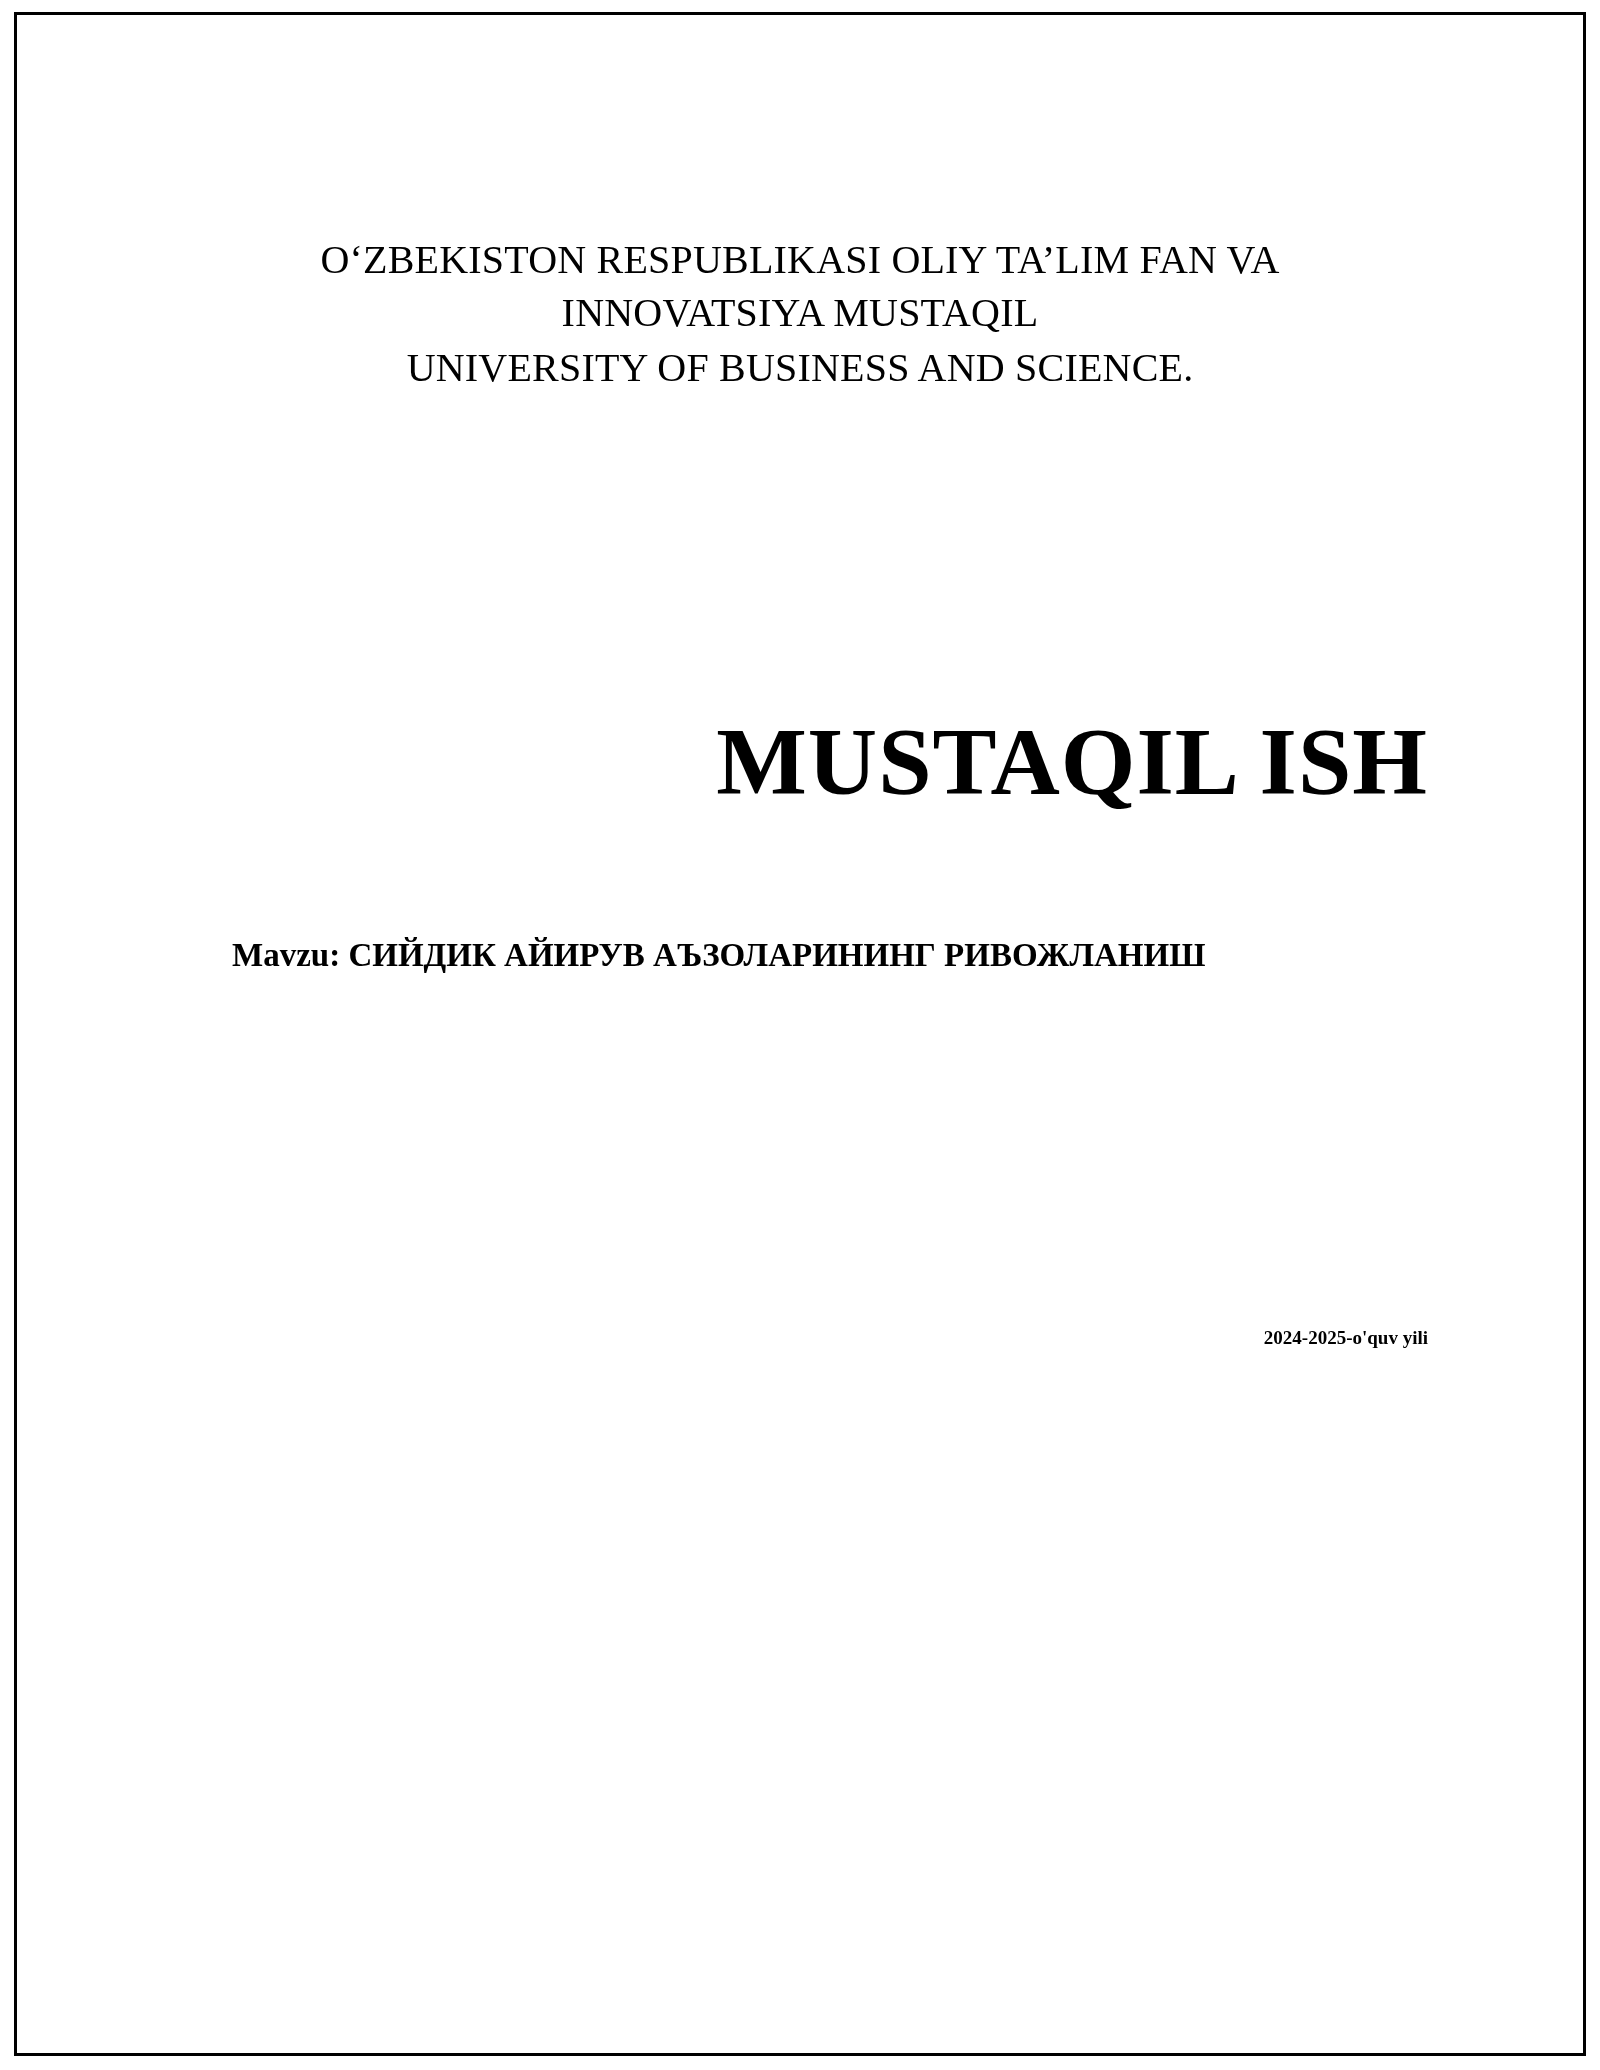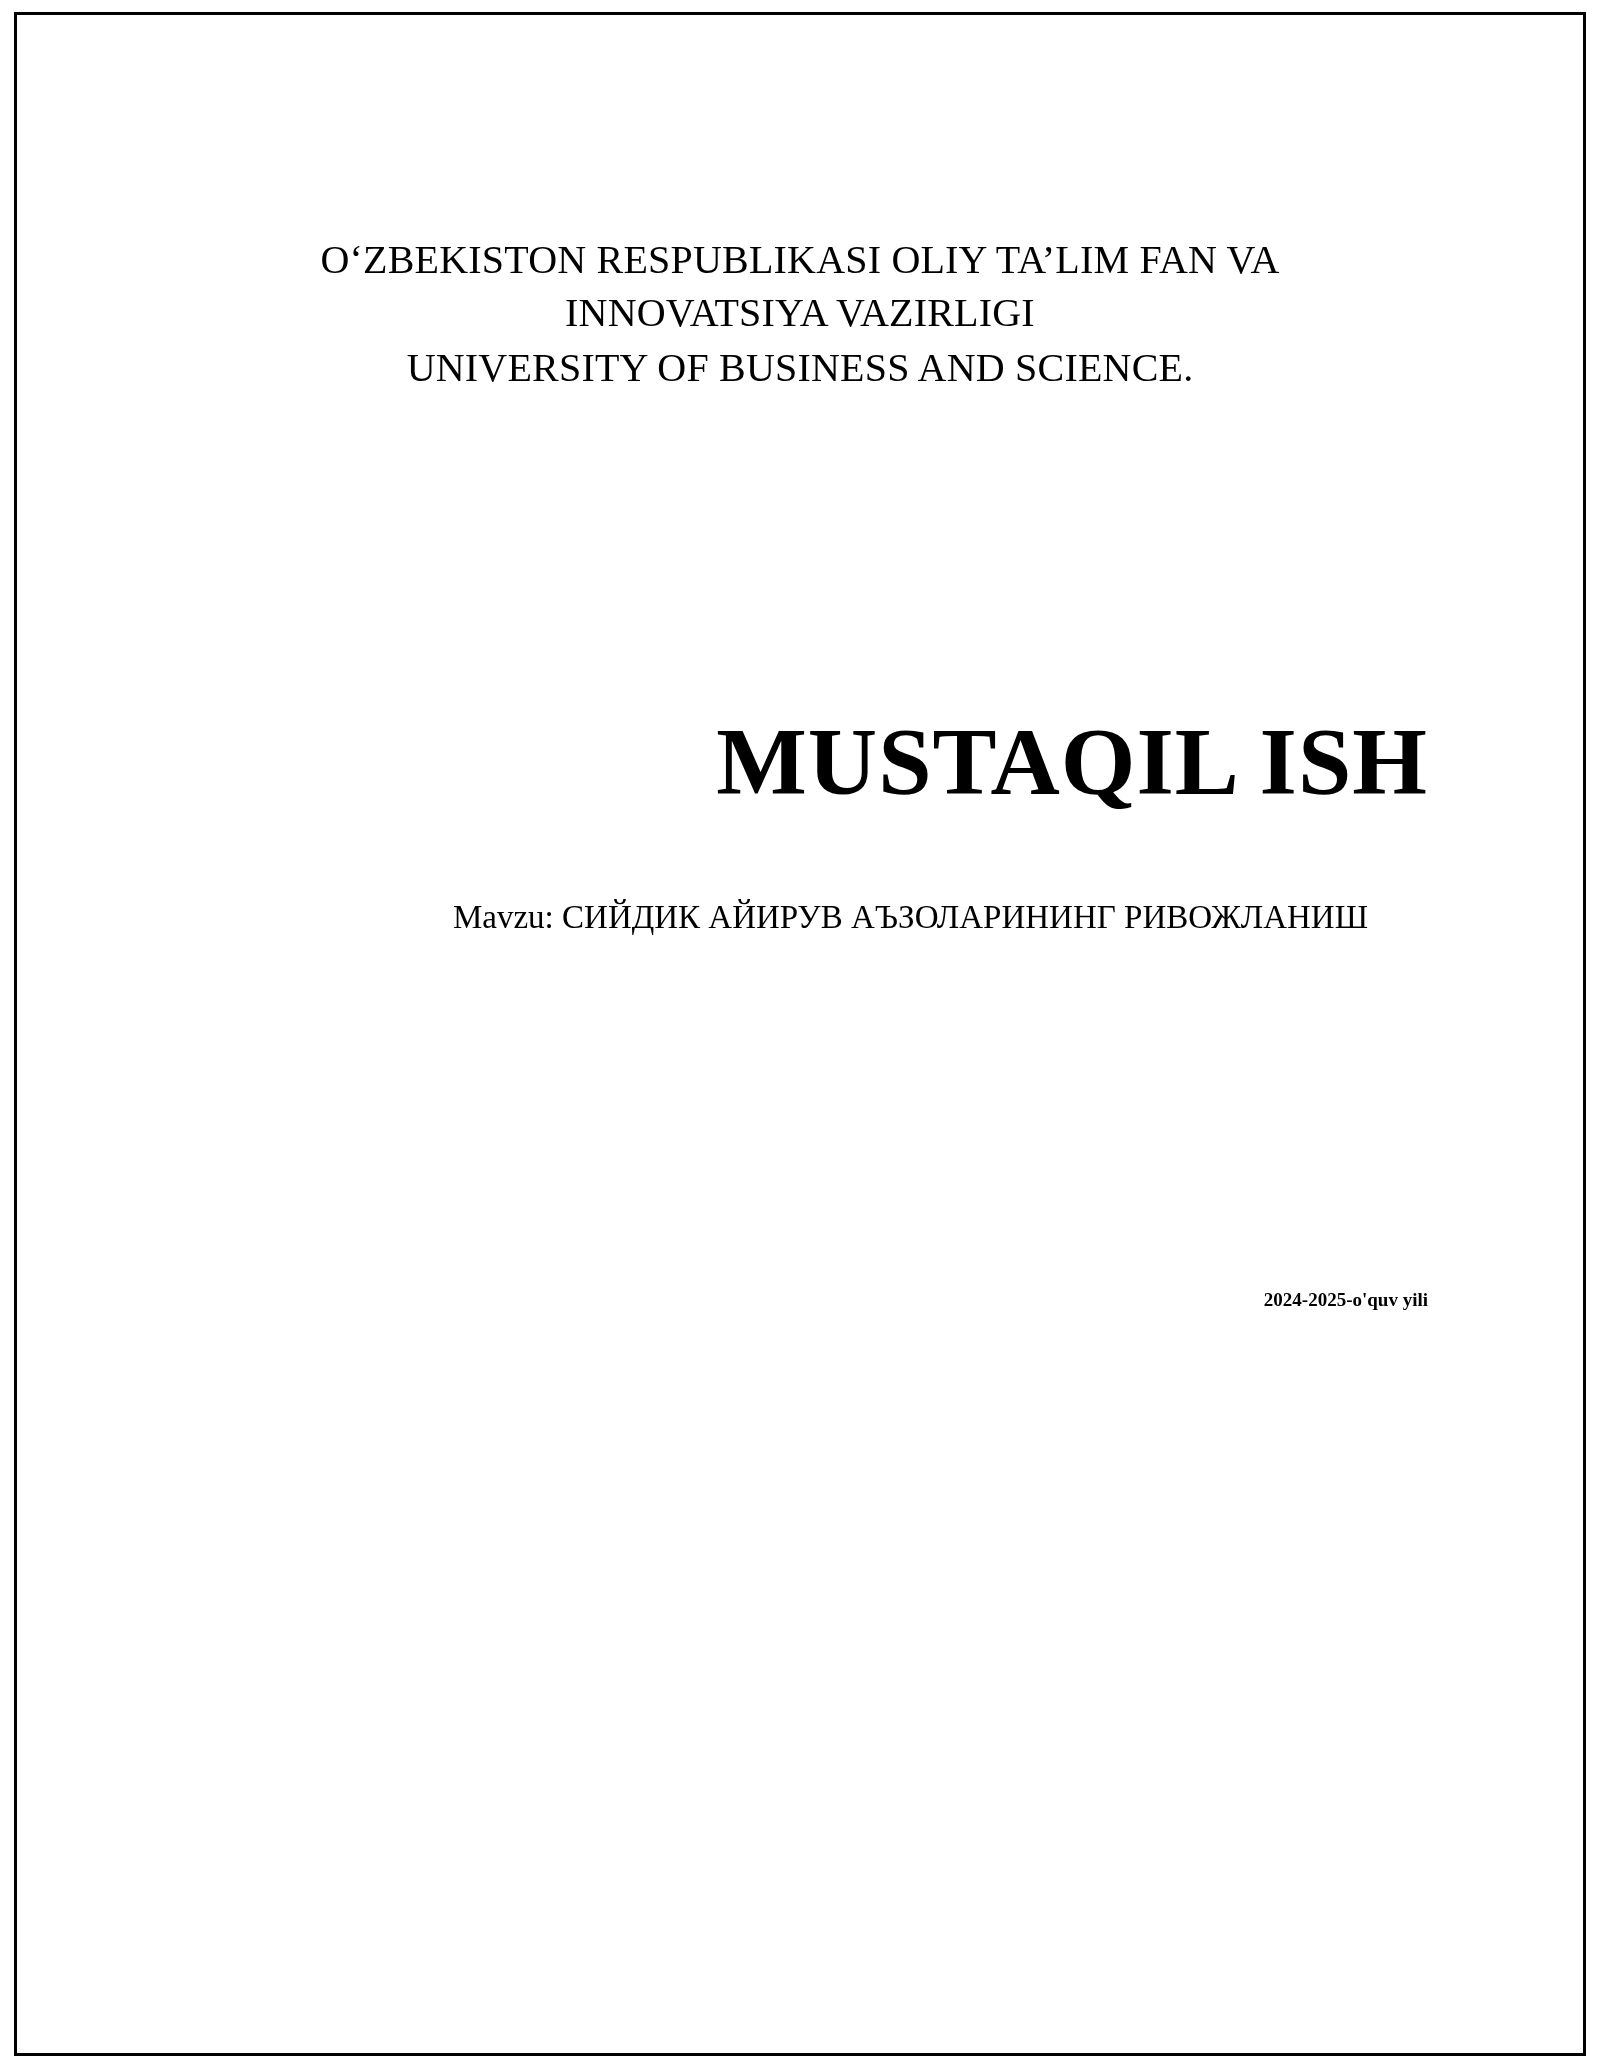--- a/index.html
+++ b/index.html
@@ -62,45 +62,46 @@
   .main-title {
     text-align: right;
     font-size: 96px;
     font-weight: 700;
     letter-spacing: 1px;
     margin-top: 318px;
     line-height: 1.05;
   }
 
   .subject-block {
-    text-align: right;
-    margin-top: 82px;
+    text-align: left;
+    margin-top: 120px;
     font-size: 33px;
     line-height: 1.38;
     padding: 0 60px;
+    font-weight: bold;
   }
 
   .year-block {
     text-align: right;
     margin-top: 348px;
     font-size: 19px;
     font-weight: 700;
   }
 </style>
 </head>
 <body>
 
 <div class="page">
   <div class="page-border"></div>
 
   <div class="content">
 
     <div class="header-block">
       <div class="header-line">O‘ZBEKISTON RESPUBLIKASI OLIY TA’LIM FAN VA</div>
-      <div class="header-line">INNOVATSIYA VAZIRLIGI</div>
+      <div class="header-line">INNOVATSIYA MUSTAQIL</div>
       <div class="header-line univ">UNIVERSITY OF BUSINESS AND SCIENCE.</div>
     </div>
 
     <div class="main-title">MUSTAQIL ISH</div>
 
     <div class="subject-block">
       <span>Mavzu:</span>
       <span>СИЙДИК АЙИРУВ АЪЗОЛАРИНИНГ РИВОЖЛАНИШ</span>
     </div>
 

